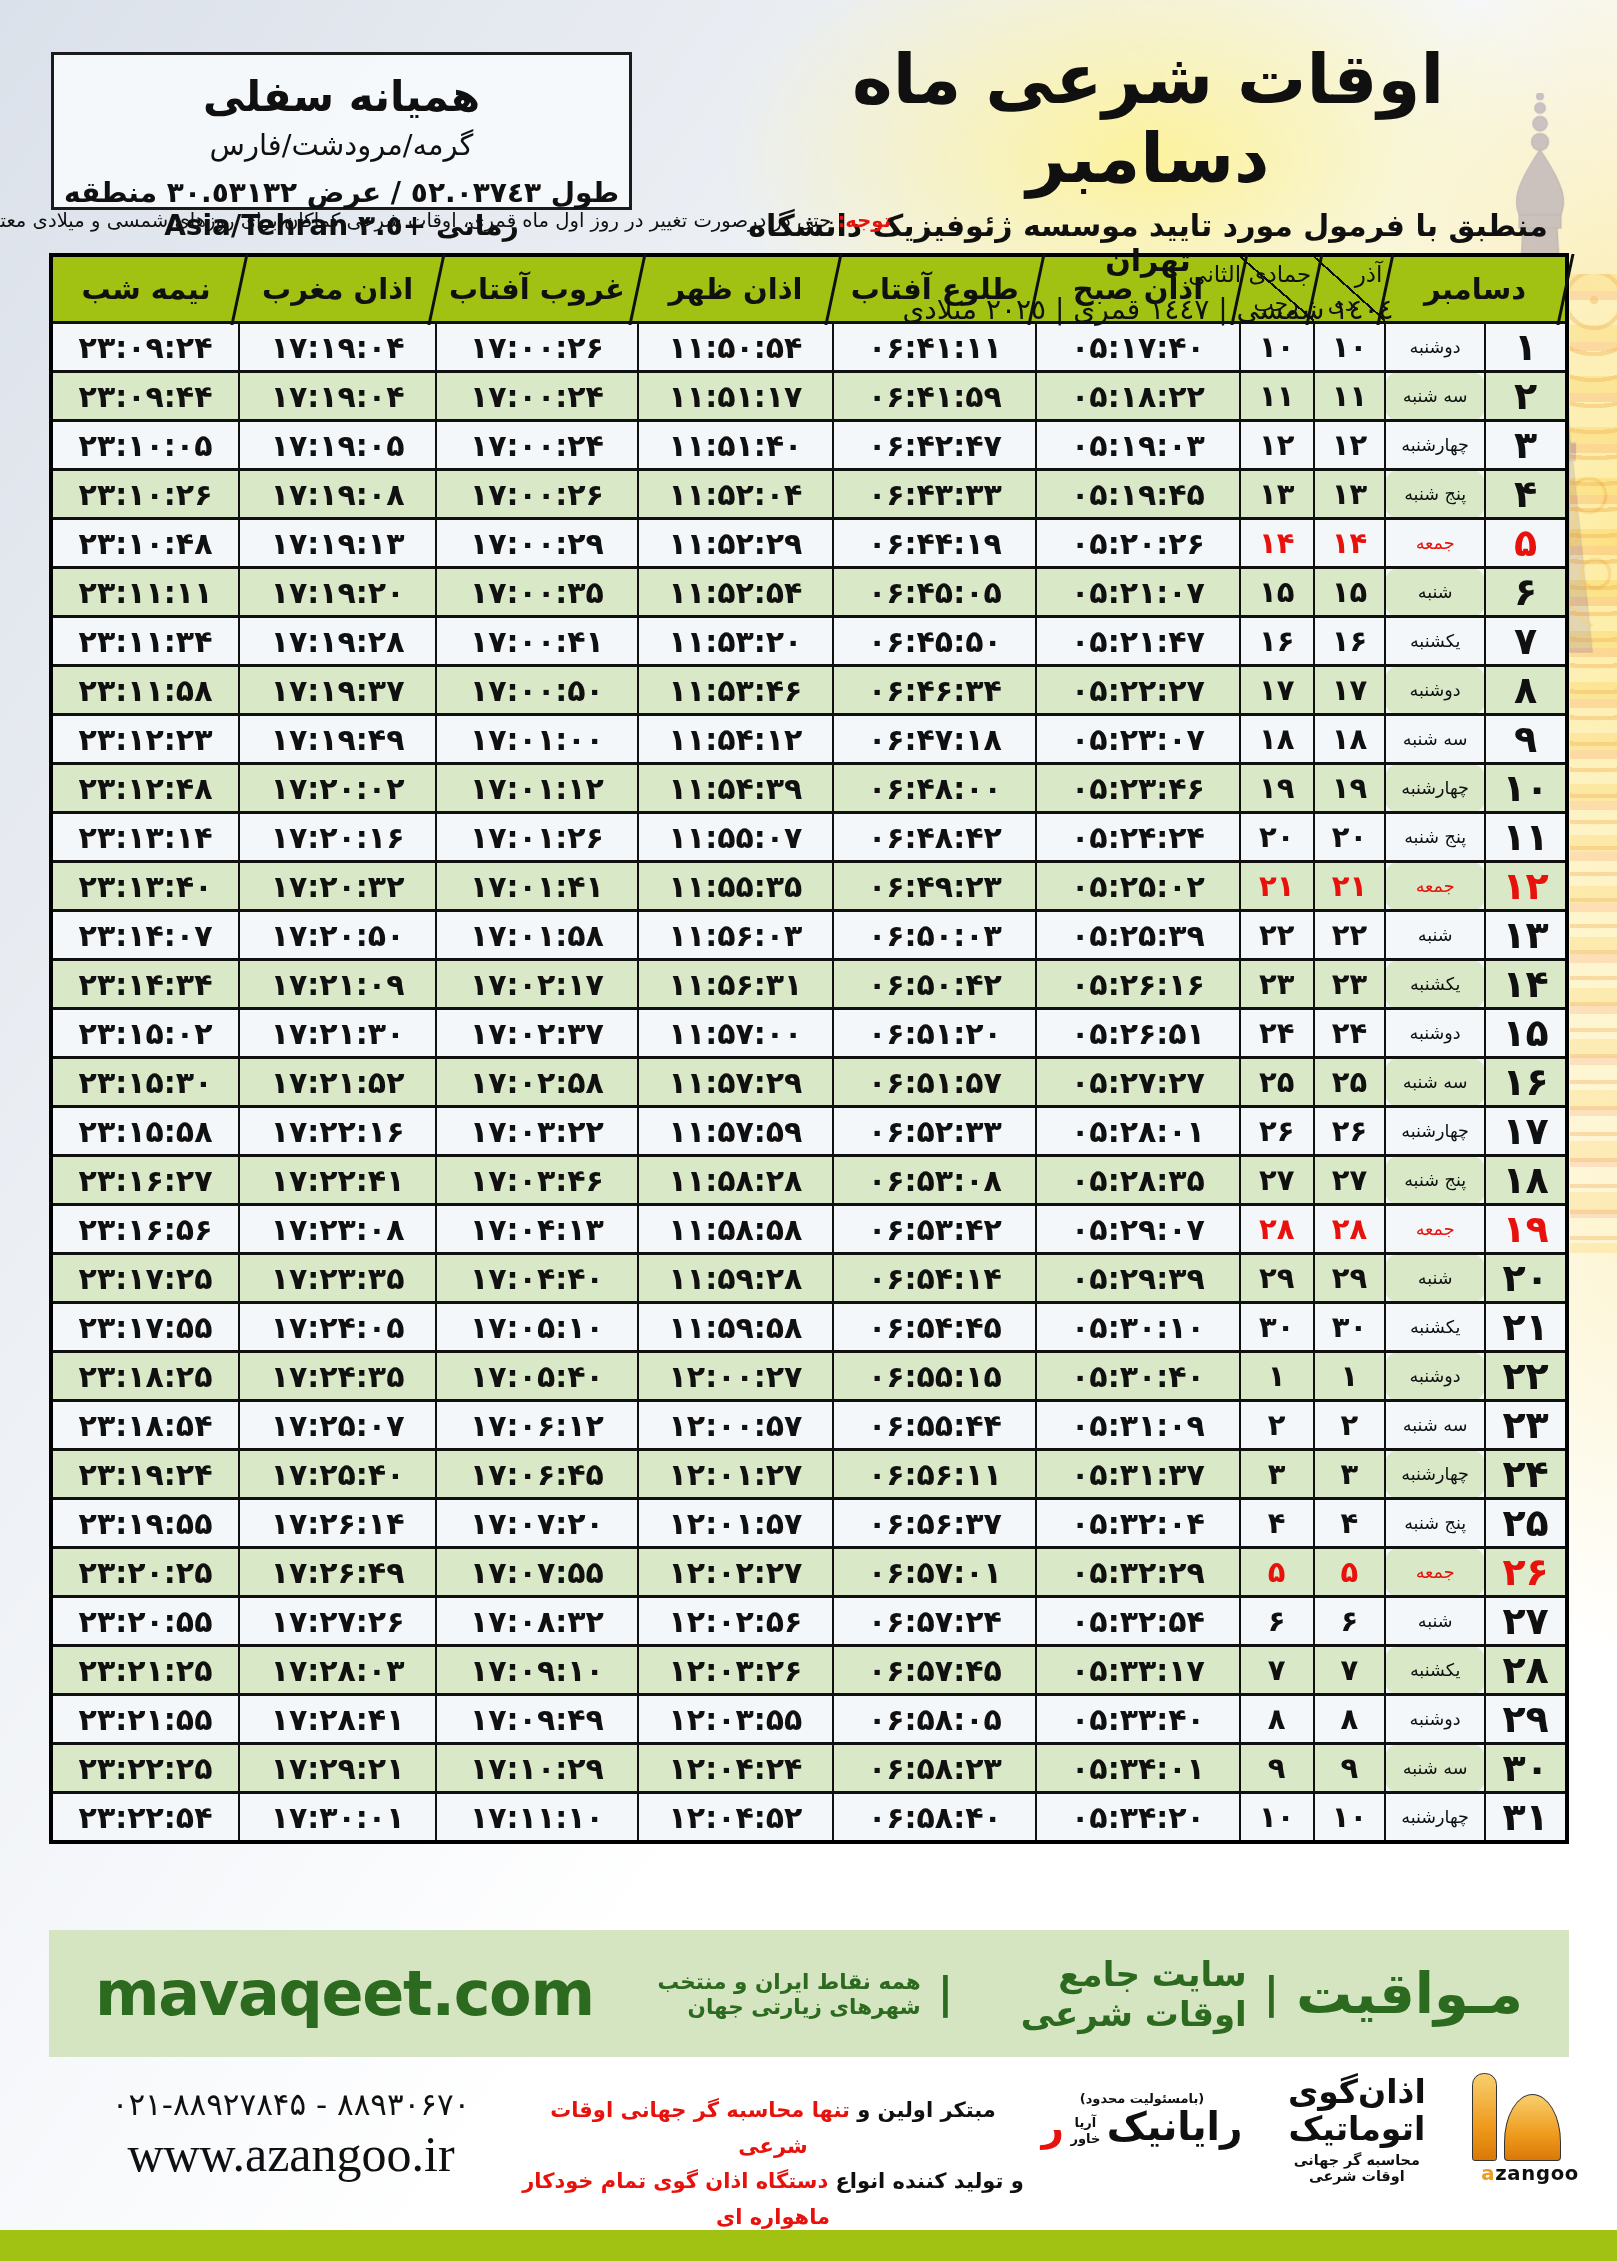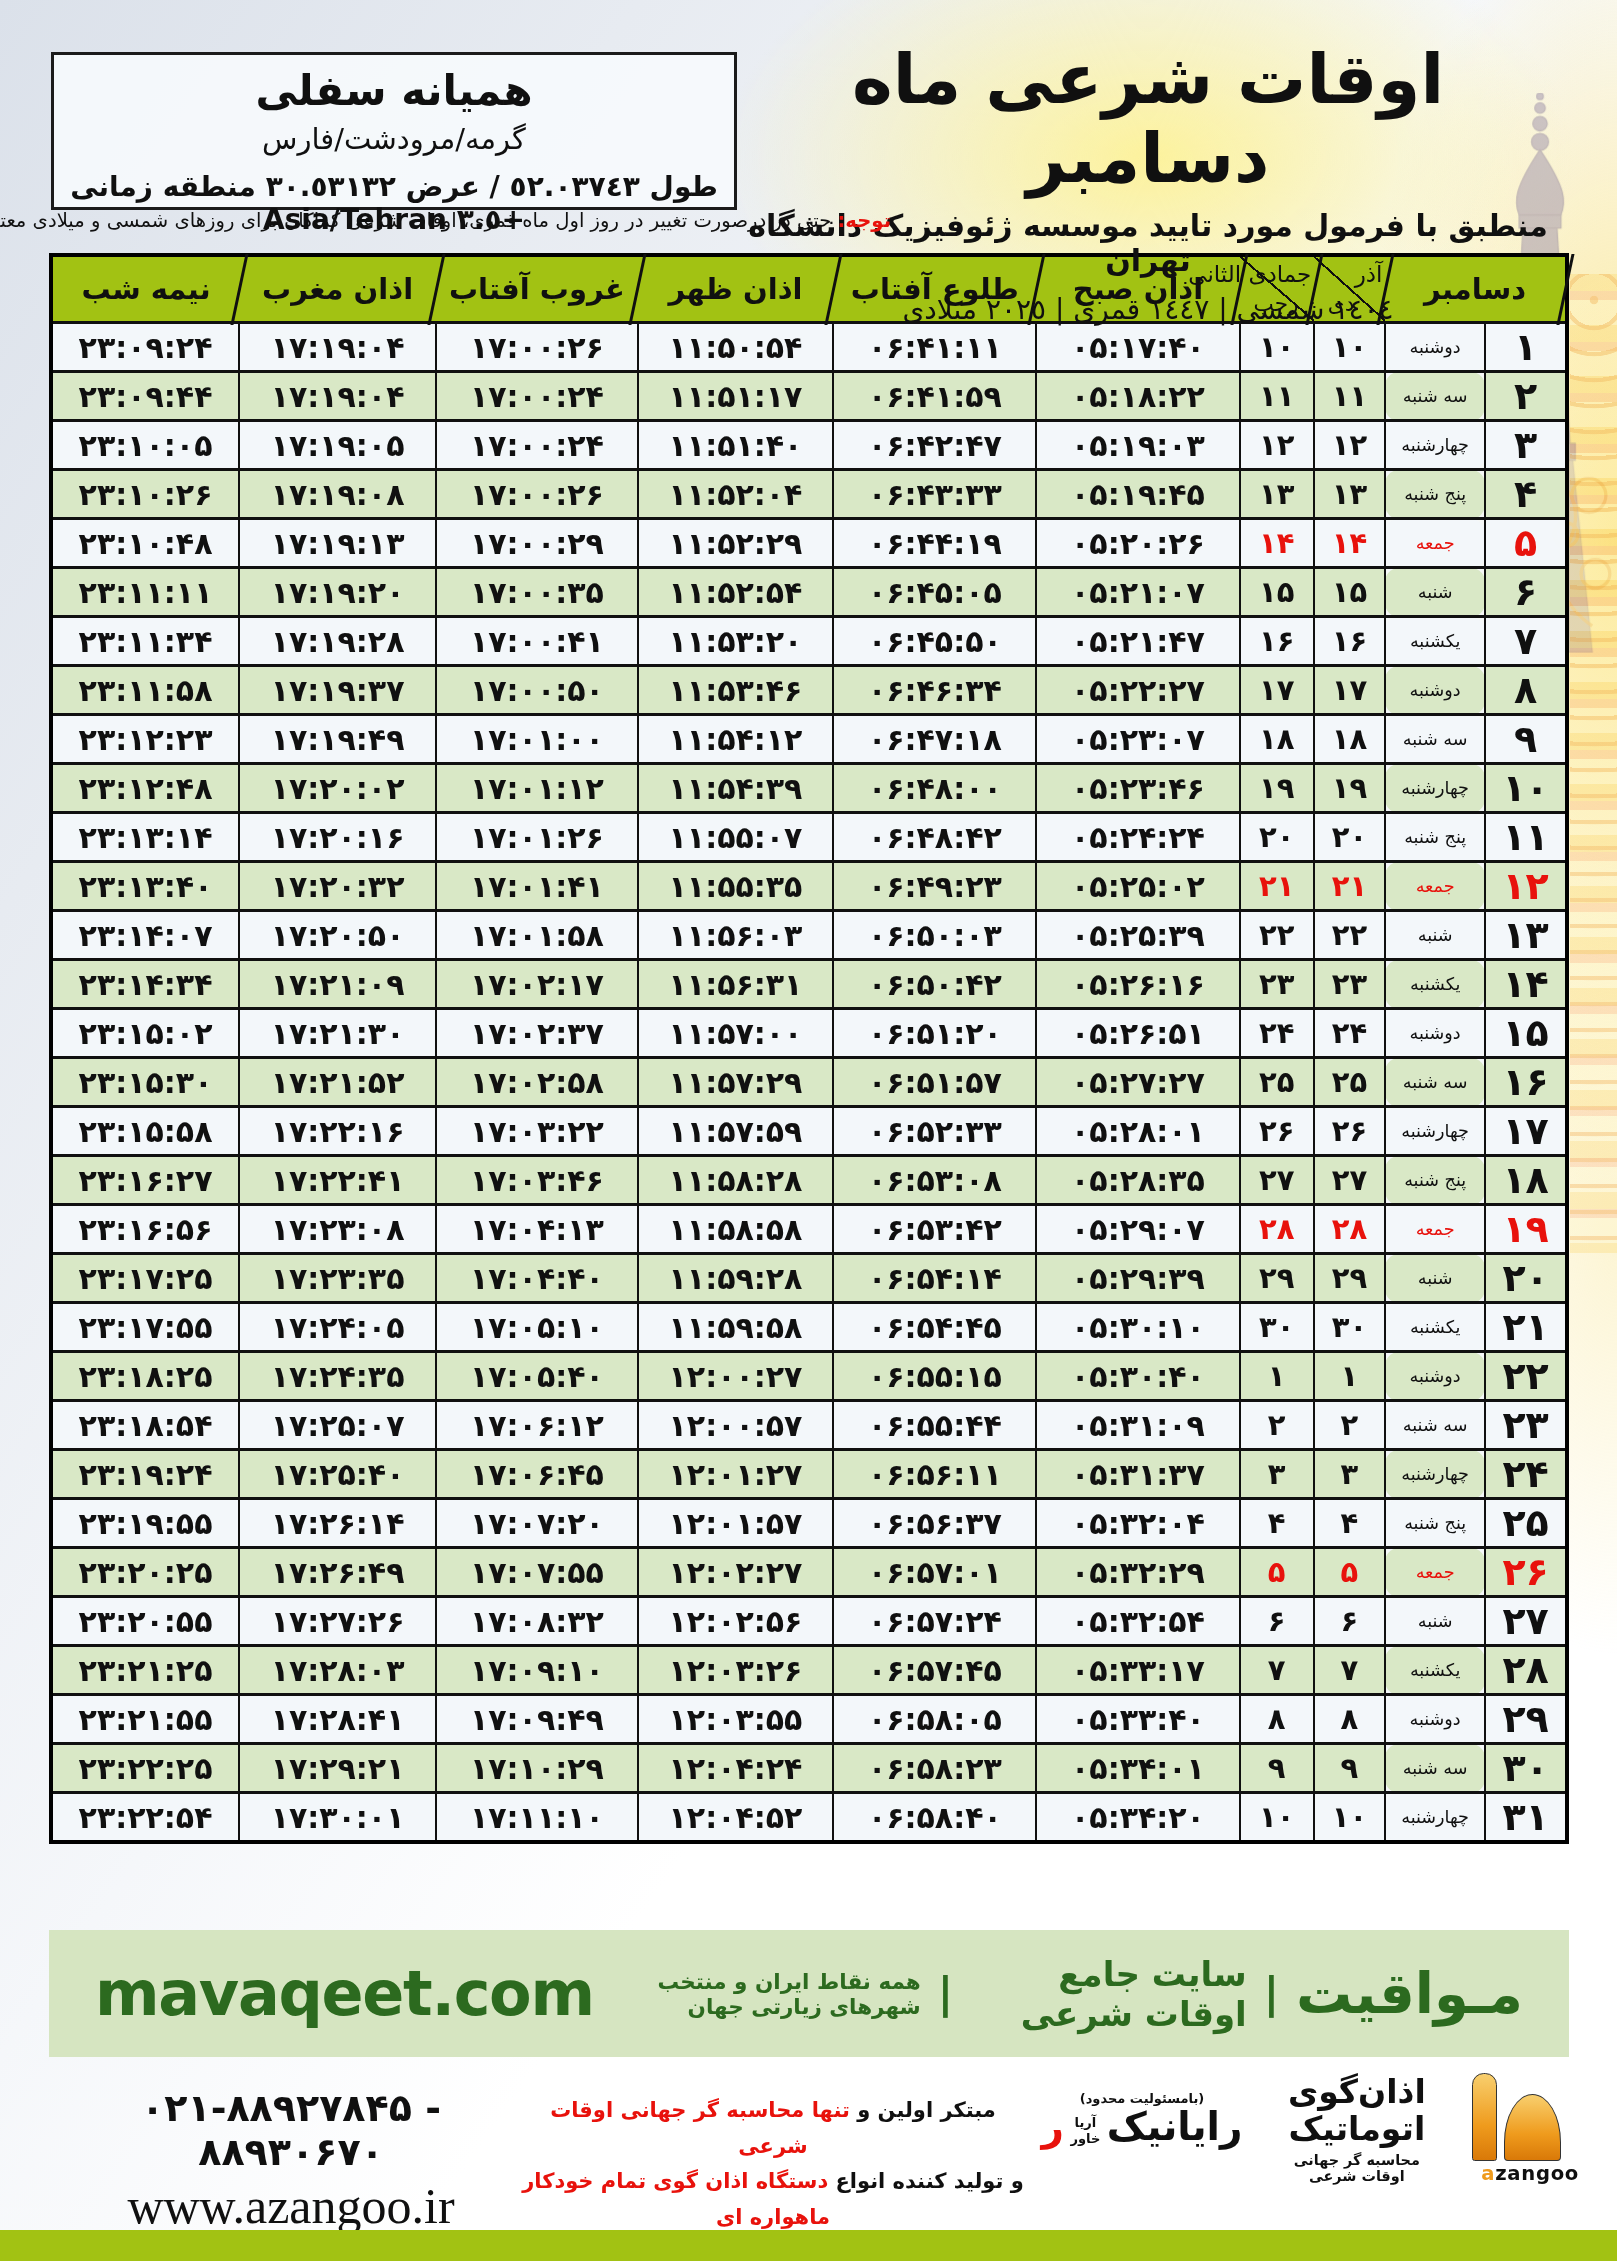--- a/index.html
+++ b/index.html
@@ -19,23 +19,23 @@
   
   .art{position:absolute;z-index:0;}
   .art-minaret{left:1468px;top:78px;opacity:.55;}
   .art-strip{left:1570px;top:274px;width:48px;height:979px;opacity:.5;
     background:
       repeating-radial-gradient(circle at 50% 26px, rgba(238,150,40,.55) 0 3.9px, rgba(238,150,40,0) 4.6px 26px),
       repeating-linear-gradient(180deg, rgba(250,210,90,.55) 0 17px, rgba(248,120,60,.35) 17px 26px, rgba(255,245,200,.55) 26px 51px);
   }
   
   .loc-box{
-    position:absolute;z-index:2;left:51px;top:52px;width:686px;height:158px;
+    position:absolute;z-index:2;left:51px;top:52px;width:581px;height:158px;
     box-sizing:border-box;border:3.9px solid #1b1b1b;background:rgba(247,250,253,.88);
-    direction:rtl;text-align:center;padding-top:13px;
+    direction:rtl;text-align:center;padding-top:19px;
   }
   .loc-name{font-size:42px;font-weight:bold;line-height:1.1;}
   .loc-region{font-size:29px;margin-top:7.8px;}
   .loc-coords{font-size:28px;font-weight:bold;margin-top:14.4px;}
   
   .title-wrap{position:absolute;z-index:2;left:724px;top:40px;width:848px;direction:rtl;text-align:center;}
   .main-title{font-size:69px;font-weight:bold;margin:0;line-height:1.15;}
   .sub-title{font-size:30px;font-weight:bold;margin-top:9px;}
   .era-line{font-size:28px;margin-top:15.7px;}
   
@@ -73,21 +73,21 @@
     display:flex;align-items:center;justify-content:space-between;padding:0 46px;
   }
   .band-site{font-size:62px;font-weight:bold;letter-spacing:-1.3px;}
   .band-right{direction:rtl;display:flex;align-items:center;gap:17px;}
   .band-brand{font-size:56px;font-weight:bold;}
   .band-divider{font-size:42px;font-weight:bold;}
   .band-tagline{font-size:34px;font-weight:bold;}
   .band-subtag{font-size:21.5px;font-weight:bold;}
   
   .contact{position:absolute;z-index:2;left:69px;top:2086px;width:444px;text-align:center;}
-  .phone{font-size:38px;font-weight:bold;direction:ltr;}
+  .phone{font-size:31px;font-weight:normal;direction:ltr;}
   .site{font-family:"Liberation Serif",serif;font-size:50px;margin-top:2.6px;}
   .slogan{position:absolute;z-index:2;left:522px;top:2093px;width:502px;direction:rtl;text-align:center;font-size:21px;font-weight:bold;line-height:1.7;}
   .slogan .red{color:var(--red);}
   .rayanik{position:absolute;z-index:2;left:1044px;top:2091px;width:196px;direction:rtl;text-align:center;}
   .ray-note{font-size:13px;font-weight:bold;}
   .ray-row{display:flex;direction:rtl;align-items:flex-end;justify-content:center;gap:6.5px;margin-top:1.3px;}
   .ray-name{font-size:39px;font-weight:bold;line-height:1;}
   .ray-stack{display:flex;flex-direction:column;font-size:13px;font-weight:bold;line-height:1.2;}
   .ray-mark{font-size:39px;font-weight:bold;color:var(--red);line-height:1;}
   .azangoo{position:absolute;z-index:2;left:1272px;top:2073px;width:307px;direction:rtl;display:flex;align-items:center;gap:11.7px;}

